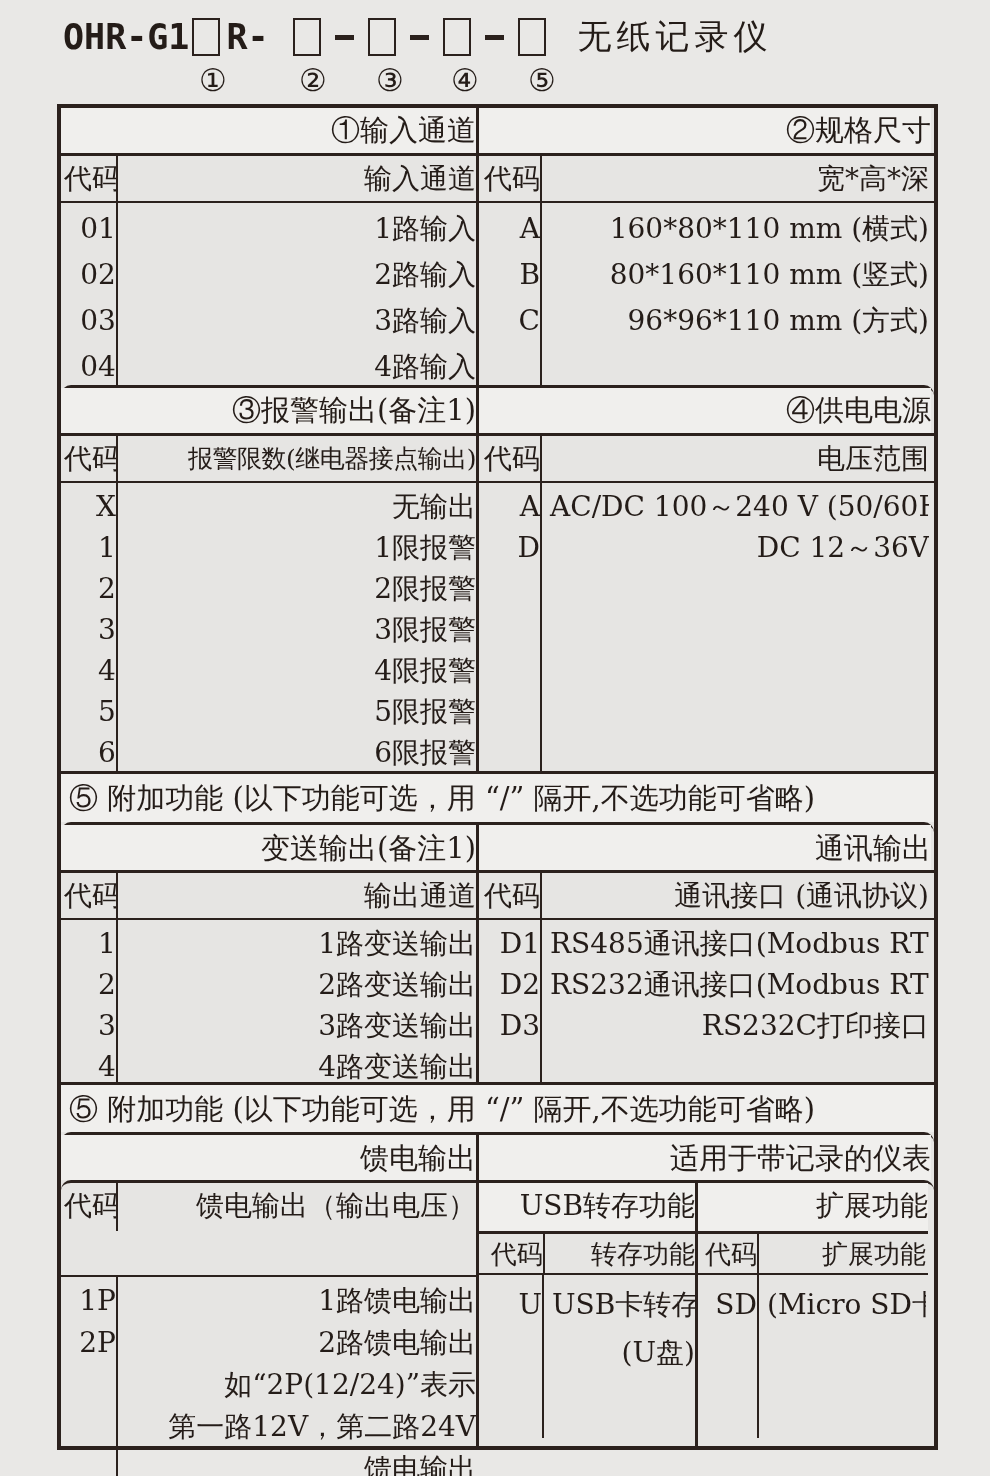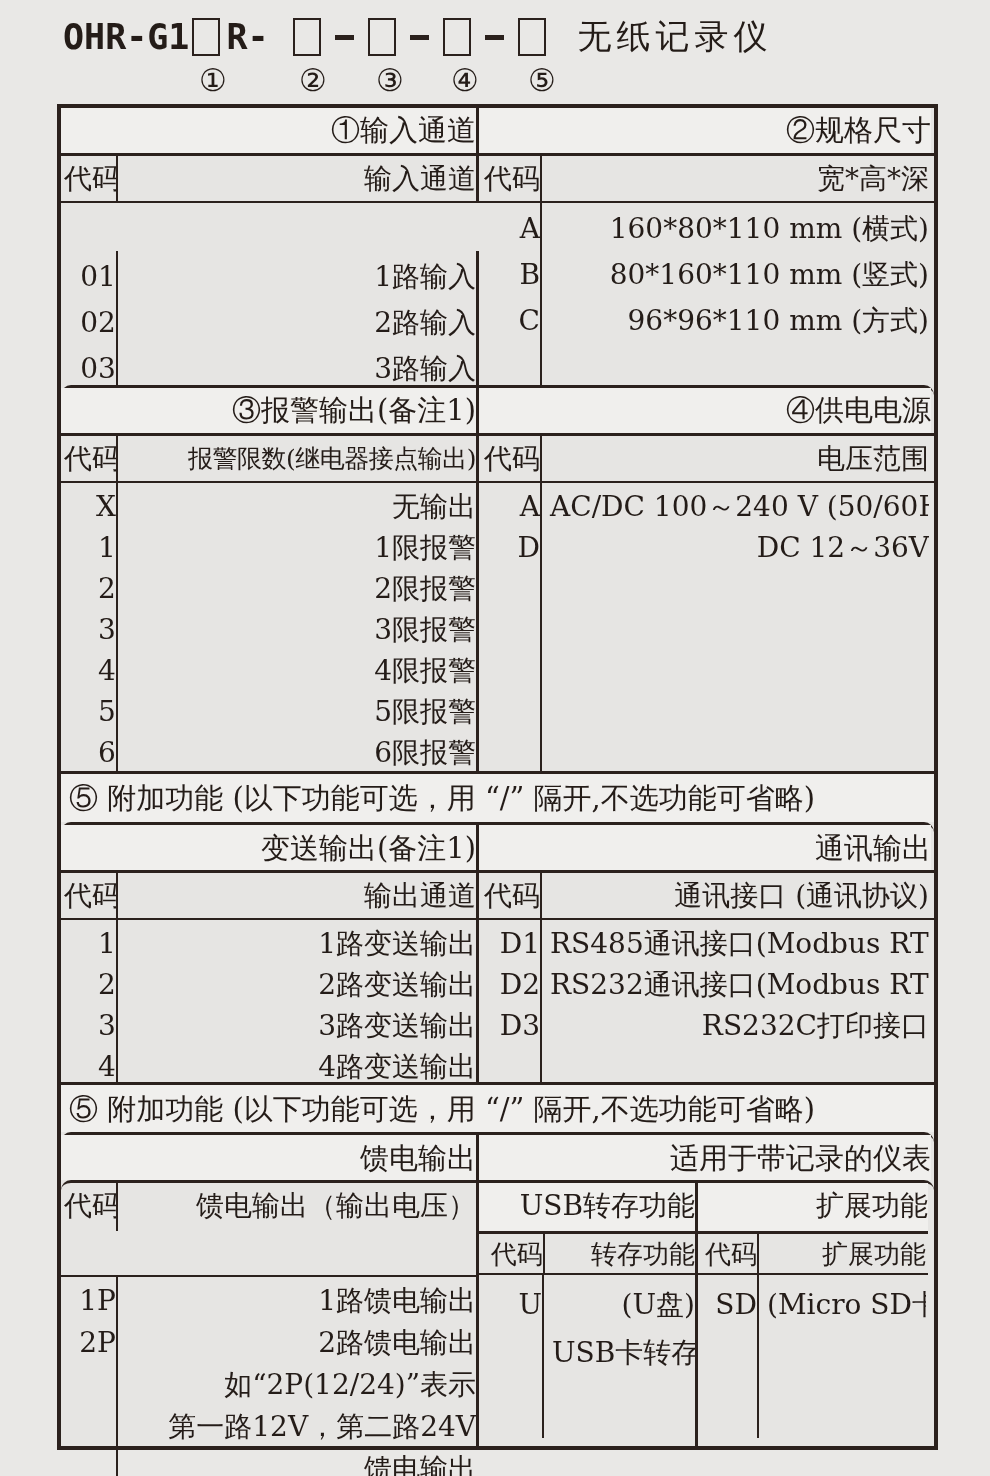--- a/index.html
+++ b/index.html
@@ -143,21 +143,21 @@
     <div class="half-l colhdr">
       <div class="codecol-l code-h">代码</div>
       <div class="desccol-l desc-h">输入通道</div>
     </div>
     <div class="half-r colhdr">
       <div class="codecol-r code-h">代码</div>
       <div class="desccol-r desc-h">宽*高*深</div>
     </div>
   </div>
   <div class="row bodyrow h184">
-    <div class="half-l" style="display:flex;margin-top:48px;">
+    <div class="half-l" style="display:flex;">
       <div class="codecol-l lines lh46">
         <div class="code-line">01</div>
         <div class="code-line">02</div>
         <div class="code-line">03</div>
         <div class="code-line">04</div>
       </div>
       <div class="desccol-l lines lh46">
         <div class="desc-line">1路输入</div>
         <div class="desc-line">2路输入</div>
         <div class="desc-line">3路输入</div>
@@ -304,22 +304,22 @@
           <div class="br-title">USB转存功能</div>
           <div class="br-hdr">
             <div class="u-code">代码</div>
             <div class="u-desc">转存功能</div>
           </div>
           <div class="br-body">
             <div class="u-code lines pt6">
               <div class="code-line" style="padding-left:10px;">U</div>
             </div>
             <div class="u-desc lines pt6" style="padding-left:0;">
+              <div class="desc-line">USB卡转存</div>
               <div class="desc-line">(U盘)</div>
-              <div class="desc-line">USB卡转存</div>
             </div>
           </div>
         </div>
         <div class="sd">
           <div class="br-title">扩展功能</div>
           <div class="br-hdr">
             <div class="s-code">代码</div>
             <div class="s-desc">扩展功能</div>
           </div>
           <div class="br-body">

